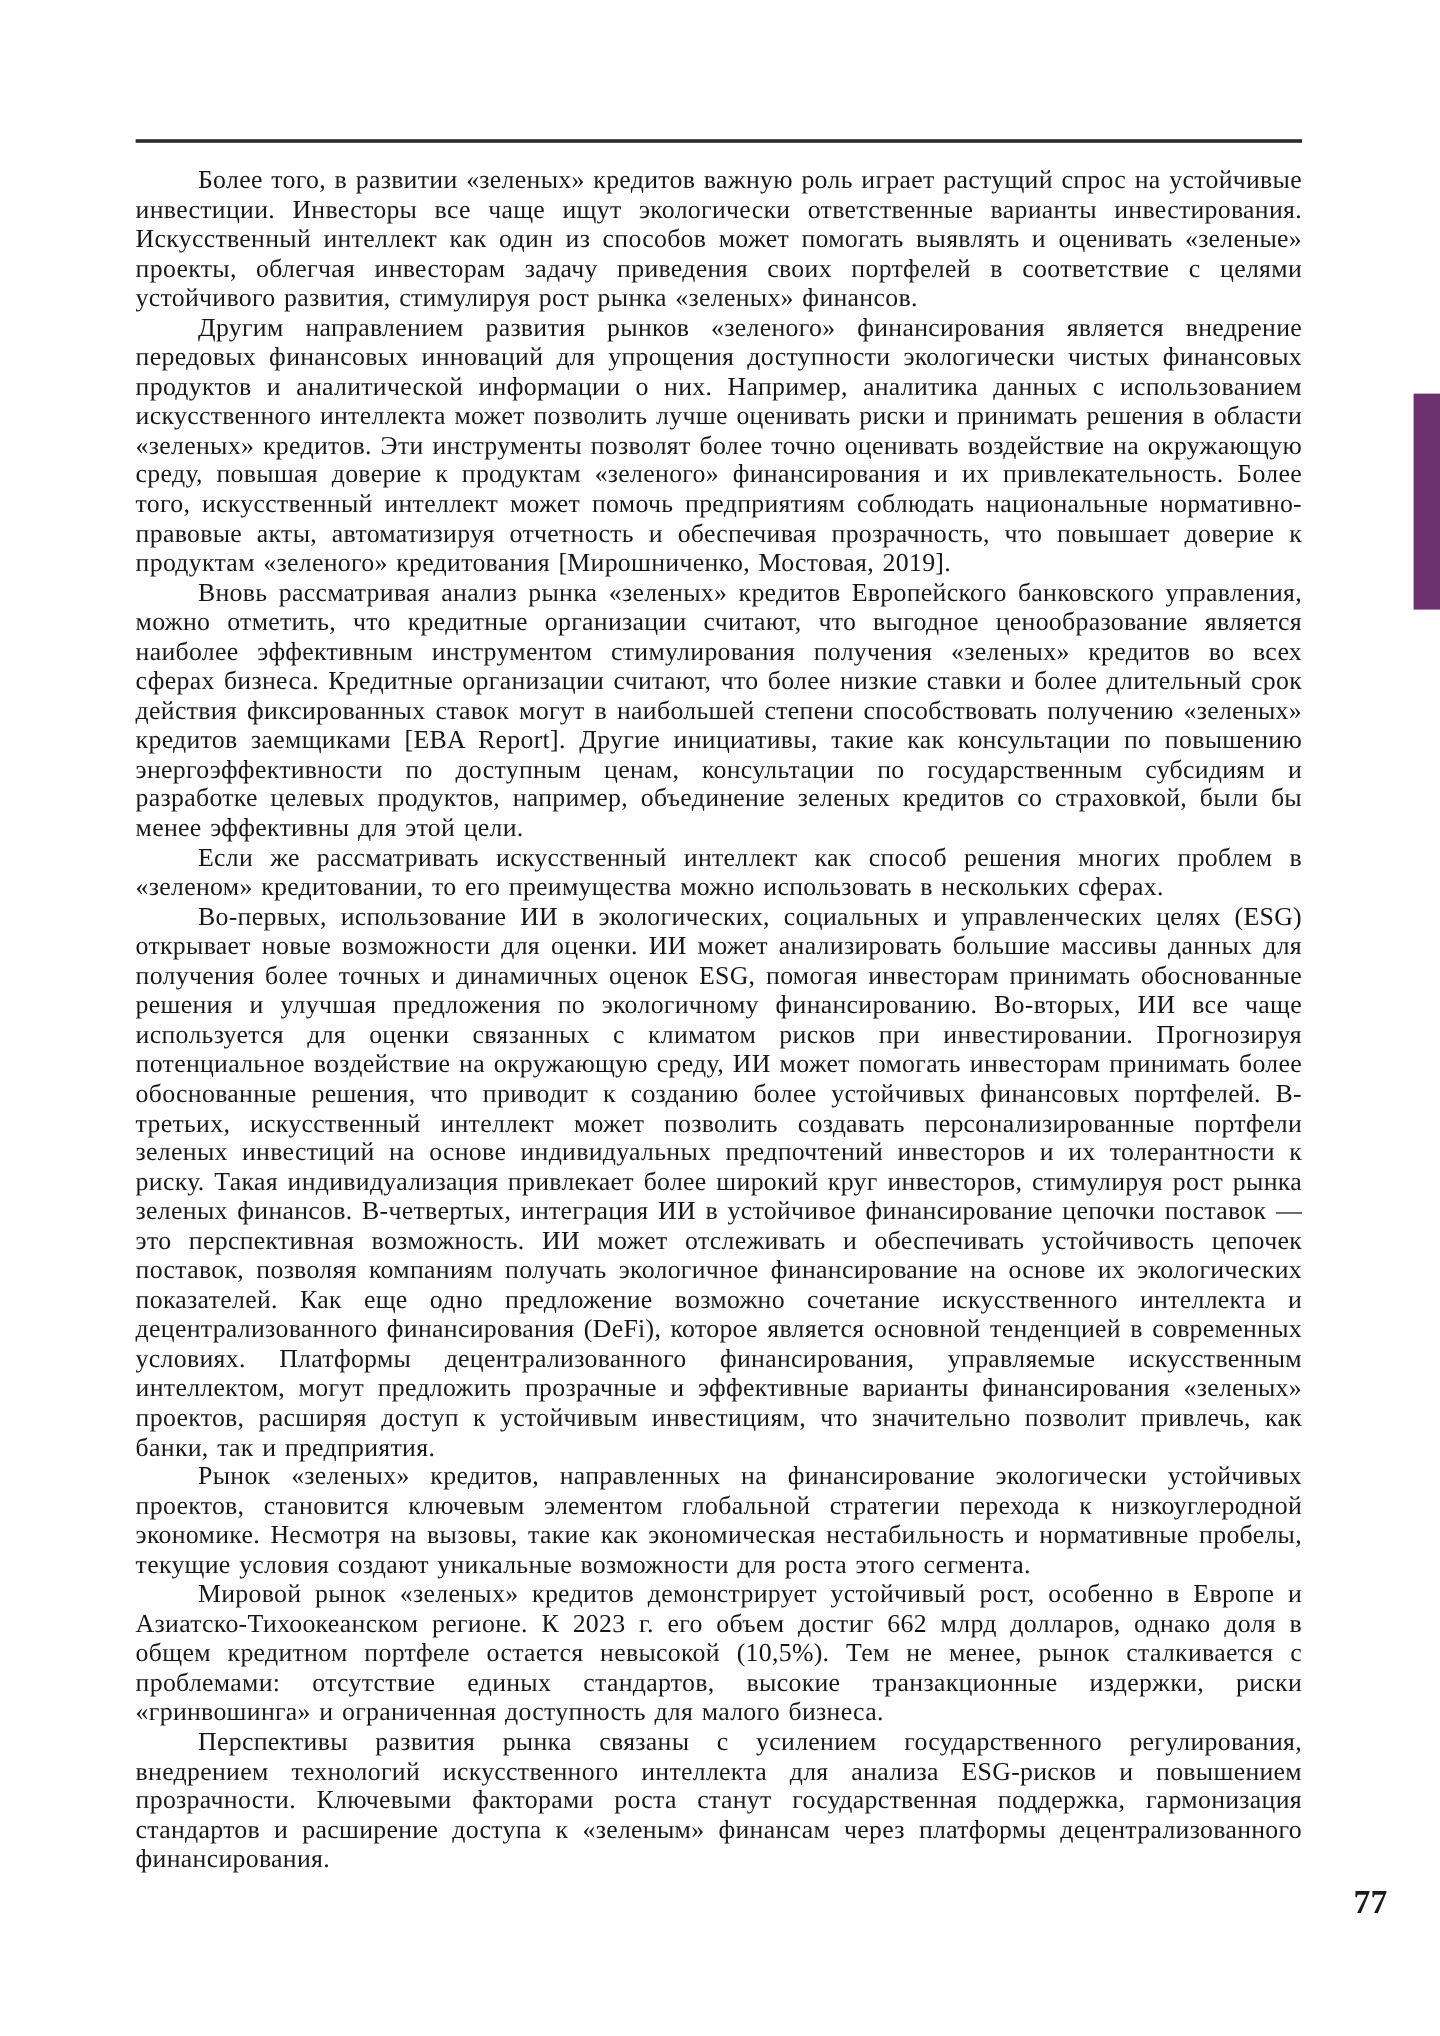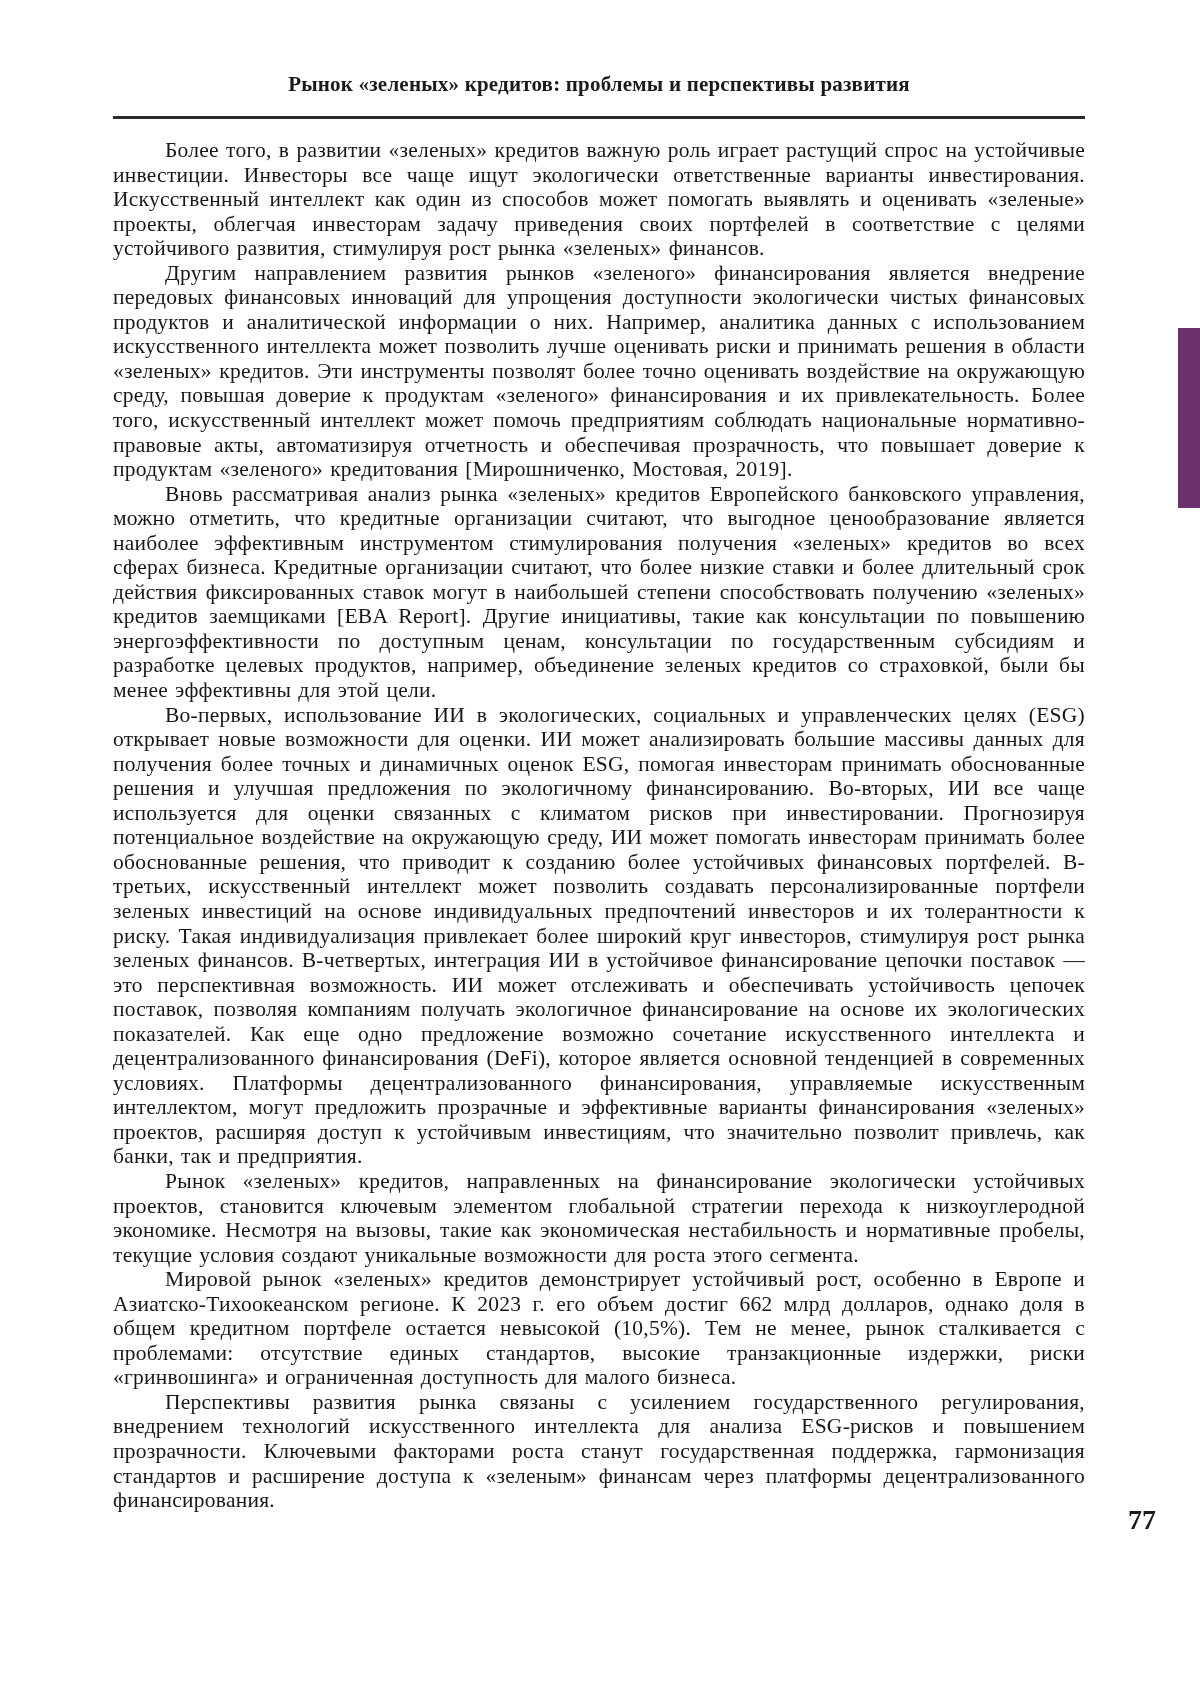--- a/index.html
+++ b/index.html
@@ -60,41 +60,41 @@
     position: absolute;
     right: 0;
     top: 328px;
     width: 22px;
     height: 180px;
     background: #6e3170;
   }
   .page-number {
     position: absolute;
     left: 1120px;
-    top: 1504px;
+    top: 1570px;
     width: 44px;
     text-align: center;
     font-size: 28px;
     font-weight: bold;
     color: #1b1b1b;
   }
 </style>
 </head>
 <body>
 
 <div class="page">
 
-  <div class="running-head">Рынок «зеленых» кредитов: проблемы и перспективы развития</div>
 
   <div class="head-rule" style="background: rgb(43, 43, 43);"></div>
 
   <div class="content">
     <p>Более того, в развитии «зеленых» кредитов важную роль играет растущий спрос на устойчивые инвестиции. Инвесторы все чаще ищут экологически ответственные варианты инвестирования. Искусственный интеллект как один из способов может помогать выявлять и оценивать «зеленые» проекты, облегчая инвесторам задачу приведения своих портфелей в соответствие с целями устойчивого развития, стимулируя рост рынка «зеленых» финансов.</p>
     <p>Другим направлением развития рынков «зеленого» финансирования является внедрение передовых финансовых инноваций для упрощения доступности экологически чистых финансовых продуктов и аналитической информации о них. Например, аналитика данных с использованием искусственного интеллекта может позволить лучше оценивать риски и принимать решения в области «зеленых» кредитов. Эти инструменты позволят более точно оценивать воздействие на окружающую среду, повышая доверие к продуктам «зеленого» финансирования и их привлекательность. Более того, искусственный интеллект может помочь предприятиям соблюдать национальные нормативно-правовые акты, автоматизируя отчетность и обеспечивая прозрачность, что повышает доверие к продуктам «зеленого» кредитования [Мирошниченко, Мостовая, 2019].</p>
     <p>Вновь рассматривая анализ рынка «зеленых» кредитов Европейского банковского управления, можно отметить, что кредитные организации считают, что выгодное ценообразование является наиболее эффективным инструментом стимулирования получения «зеленых» кредитов во всех сферах бизнеса. Кредитные организации считают, что более низкие ставки и более длительный срок действия фиксированных ставок могут в наибольшей степени способствовать получению «зеленых» кредитов заемщиками [EBA Report]. Другие инициативы, такие как консультации по повышению энергоэффективности по доступным ценам, консультации по государственным субсидиям и разработке целевых продуктов, например, объединение зеленых кредитов со страховкой, были бы менее эффективны для этой цели.</p>
+    <p>Если же рассматривать искусственный интеллект как способ решения многих проблем в «зеленом» кредитовании, то его преимущества можно использовать в нескольких сферах.</p>
     <p>Во-первых, использование ИИ в экологических, социальных и управленческих целях (ESG) открывает новые возможности для оценки. ИИ может анализировать большие массивы данных для получения более точных и динамичных оценок ESG, помогая инвесторам принимать обоснованные решения и улучшая предложения по экологичному финансированию. Во-вторых, ИИ все чаще используется для оценки связанных с климатом рисков при инвестировании. Прогнозируя потенциальное воздействие на окружающую среду, ИИ может помогать инвесторам принимать более обоснованные решения, что приводит к созданию более устойчивых финансовых портфелей. В-третьих, искусственный интеллект может позволить создавать персонализированные портфели зеленых инвестиций на основе индивидуальных предпочтений инвесторов и их толерантности к риску. Такая индивидуализация привлекает более широкий круг инвесторов, стимулируя рост рынка зеленых финансов. В-четвертых, интеграция ИИ в устойчивое финансирование цепочки поставок — это перспективная возможность. ИИ может отслеживать и обеспечивать устойчивость цепочек поставок, позволяя компаниям получать экологичное финансирование на основе их экологических показателей. Как еще одно предложение возможно сочетание искусственного интеллекта и децентрализованного финансирования (DeFi), которое является основной тенденцией в современных условиях. Платформы децентрализованного финансирования, управляемые искусственным интеллектом, могут предложить прозрачные и эффективные варианты финансирования «зеленых» проектов, расширяя доступ к устойчивым инвестициям, что значительно позволит привлечь, как банки, так и предприятия.</p>
     <p>Рынок «зеленых» кредитов, направленных на финансирование экологически устойчивых проектов, становится ключевым элементом глобальной стратегии перехода к низкоуглеродной экономике. Несмотря на вызовы, такие как экономическая нестабильность и нормативные пробелы, текущие условия создают уникальные возможности для роста этого сегмента.</p>
     <p>Мировой рынок «зеленых» кредитов демонстрирует устойчивый рост, особенно в Европе и Азиатско-Тихоокеанском регионе. К 2023 г. его объем достиг 662 млрд долларов, однако доля в общем кредитном портфеле остается невысокой (10,5%). Тем не менее, рынок сталкивается с проблемами: отсутствие единых стандартов, высокие транзакционные издержки, риски «гринвошинга» и ограниченная доступность для малого бизнеса.</p>
     <p>Перспективы развития рынка связаны с усилением государственного регулирования, внедрением технологий искусственного интеллекта для анализа ESG-рисков и повышением прозрачности. Ключевыми факторами роста станут государственная поддержка, гармонизация стандартов и расширение доступа к «зеленым» финансам через платформы децентрализованного финансирования.</p>
   </div>
 
   <div class="side-tab" style="background: rgb(110, 49, 112);"></div>
 
   <div class="page-number">77</div>
 

